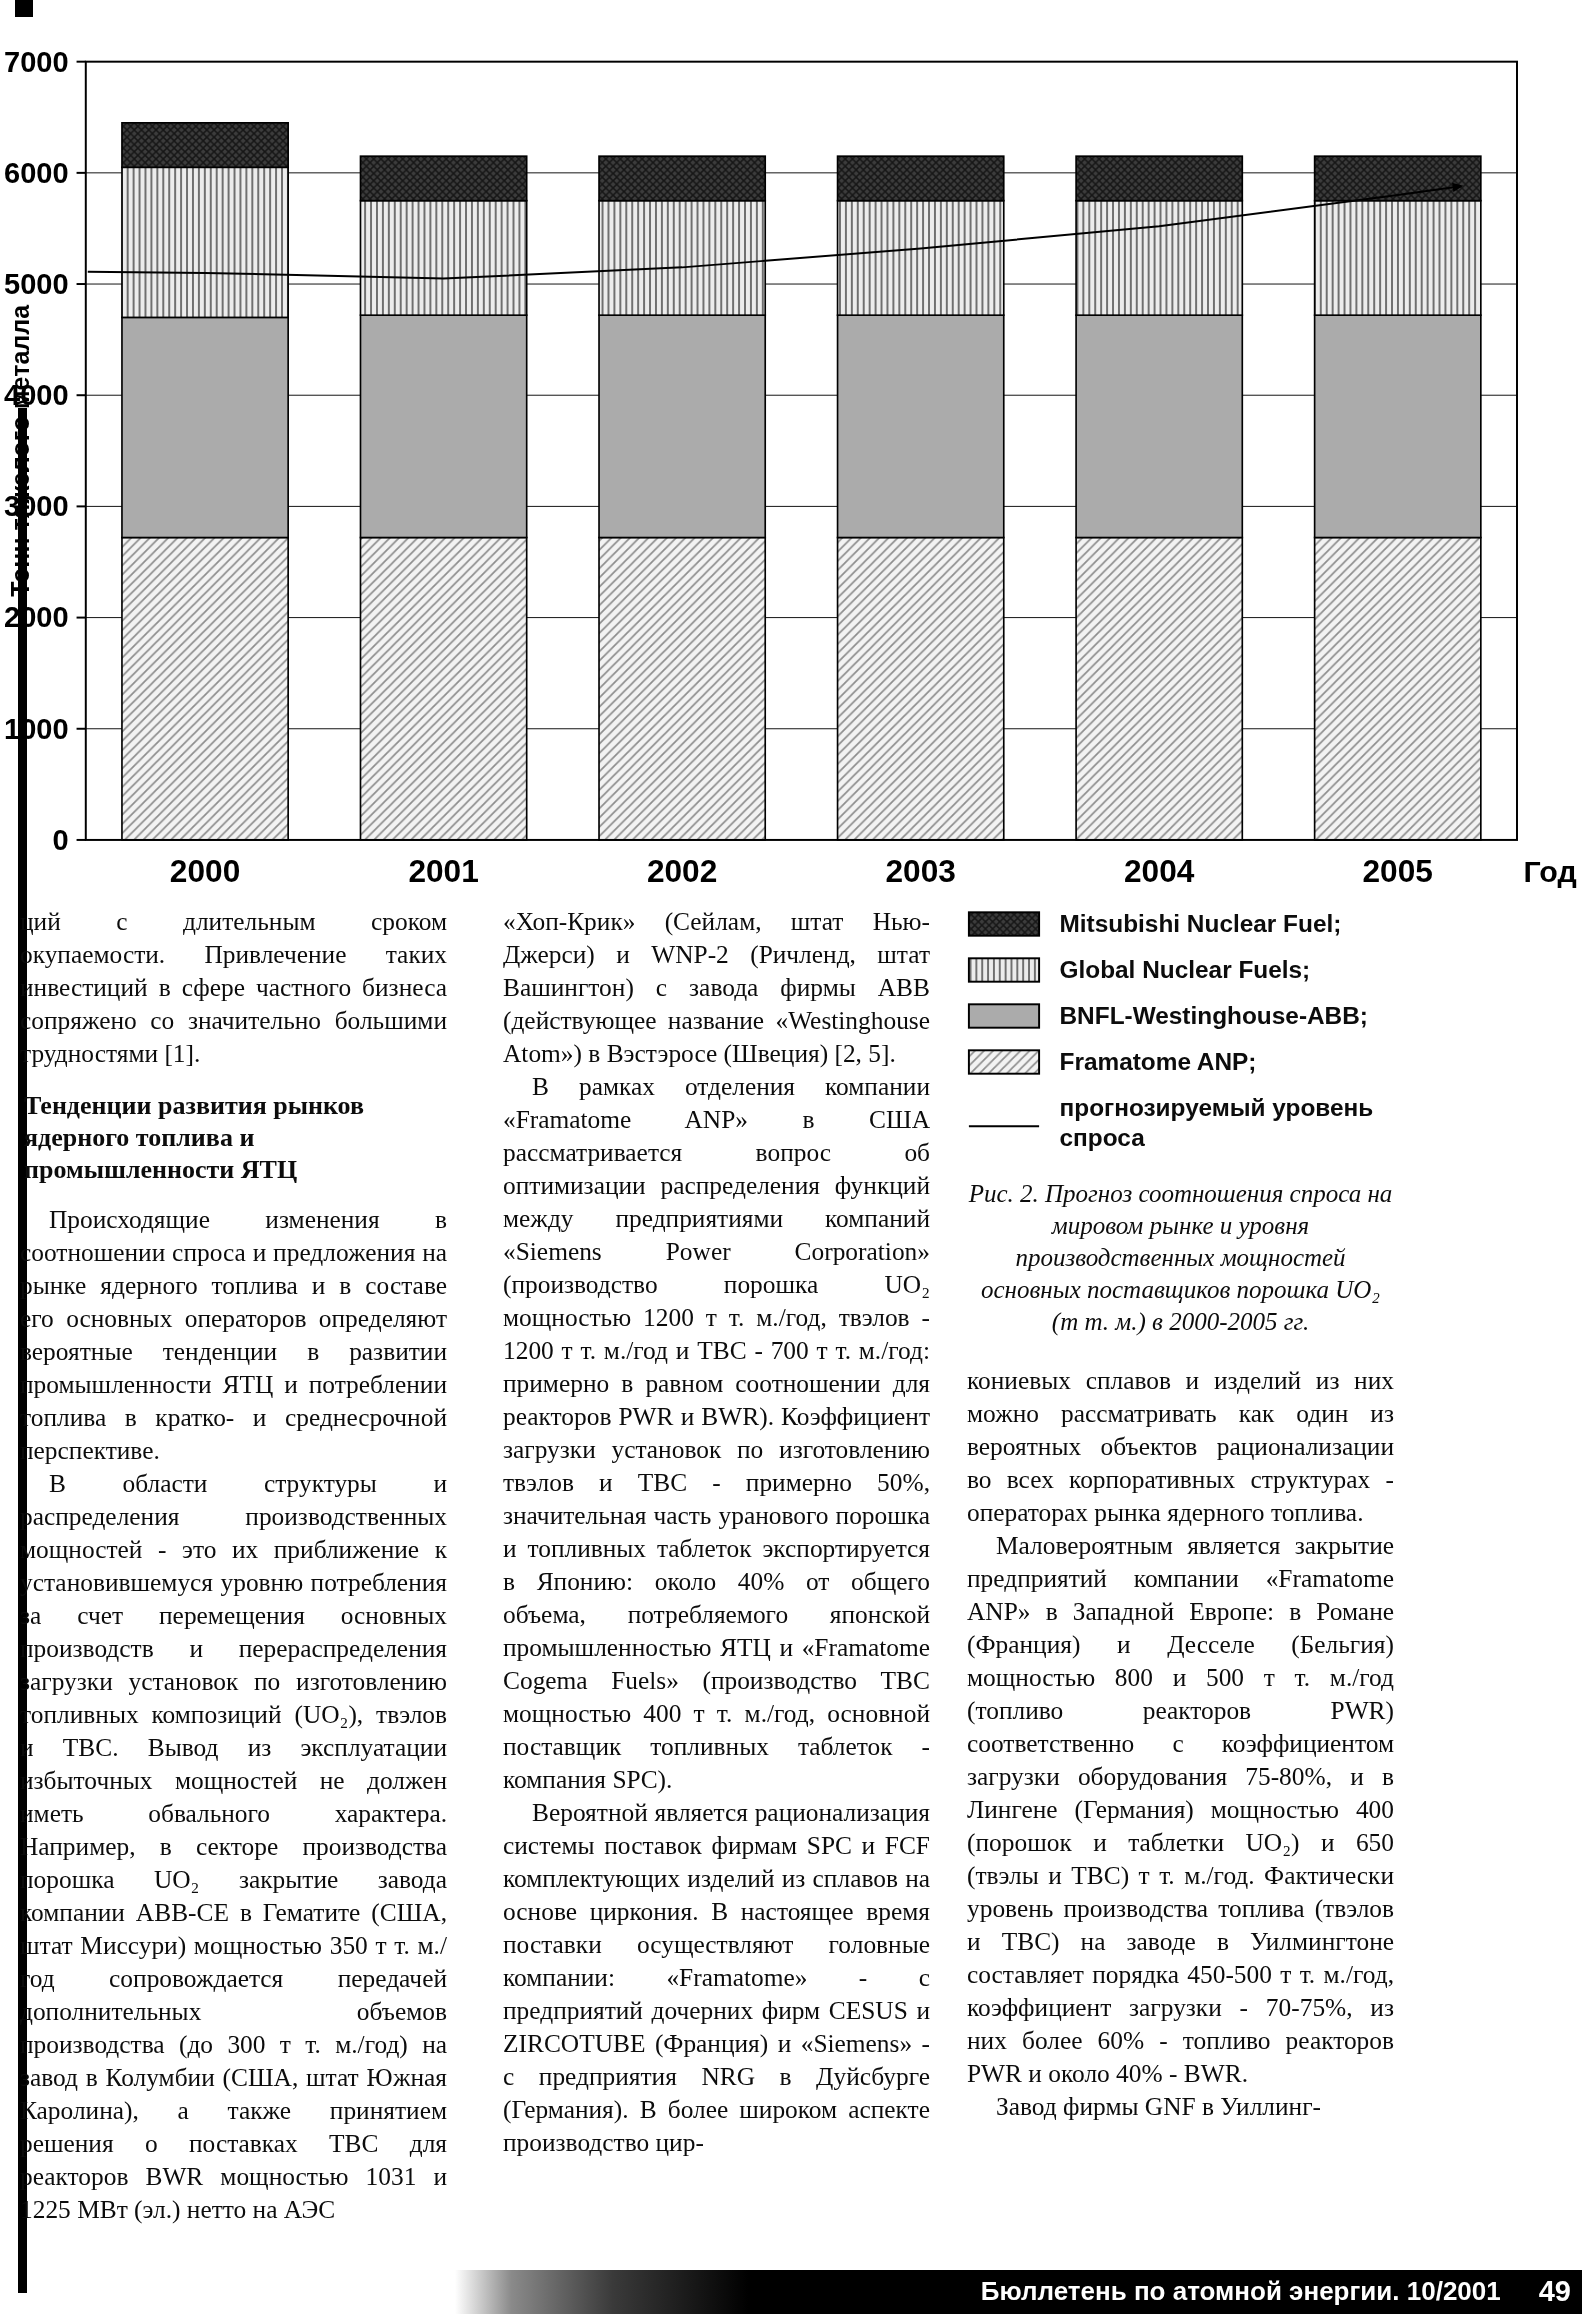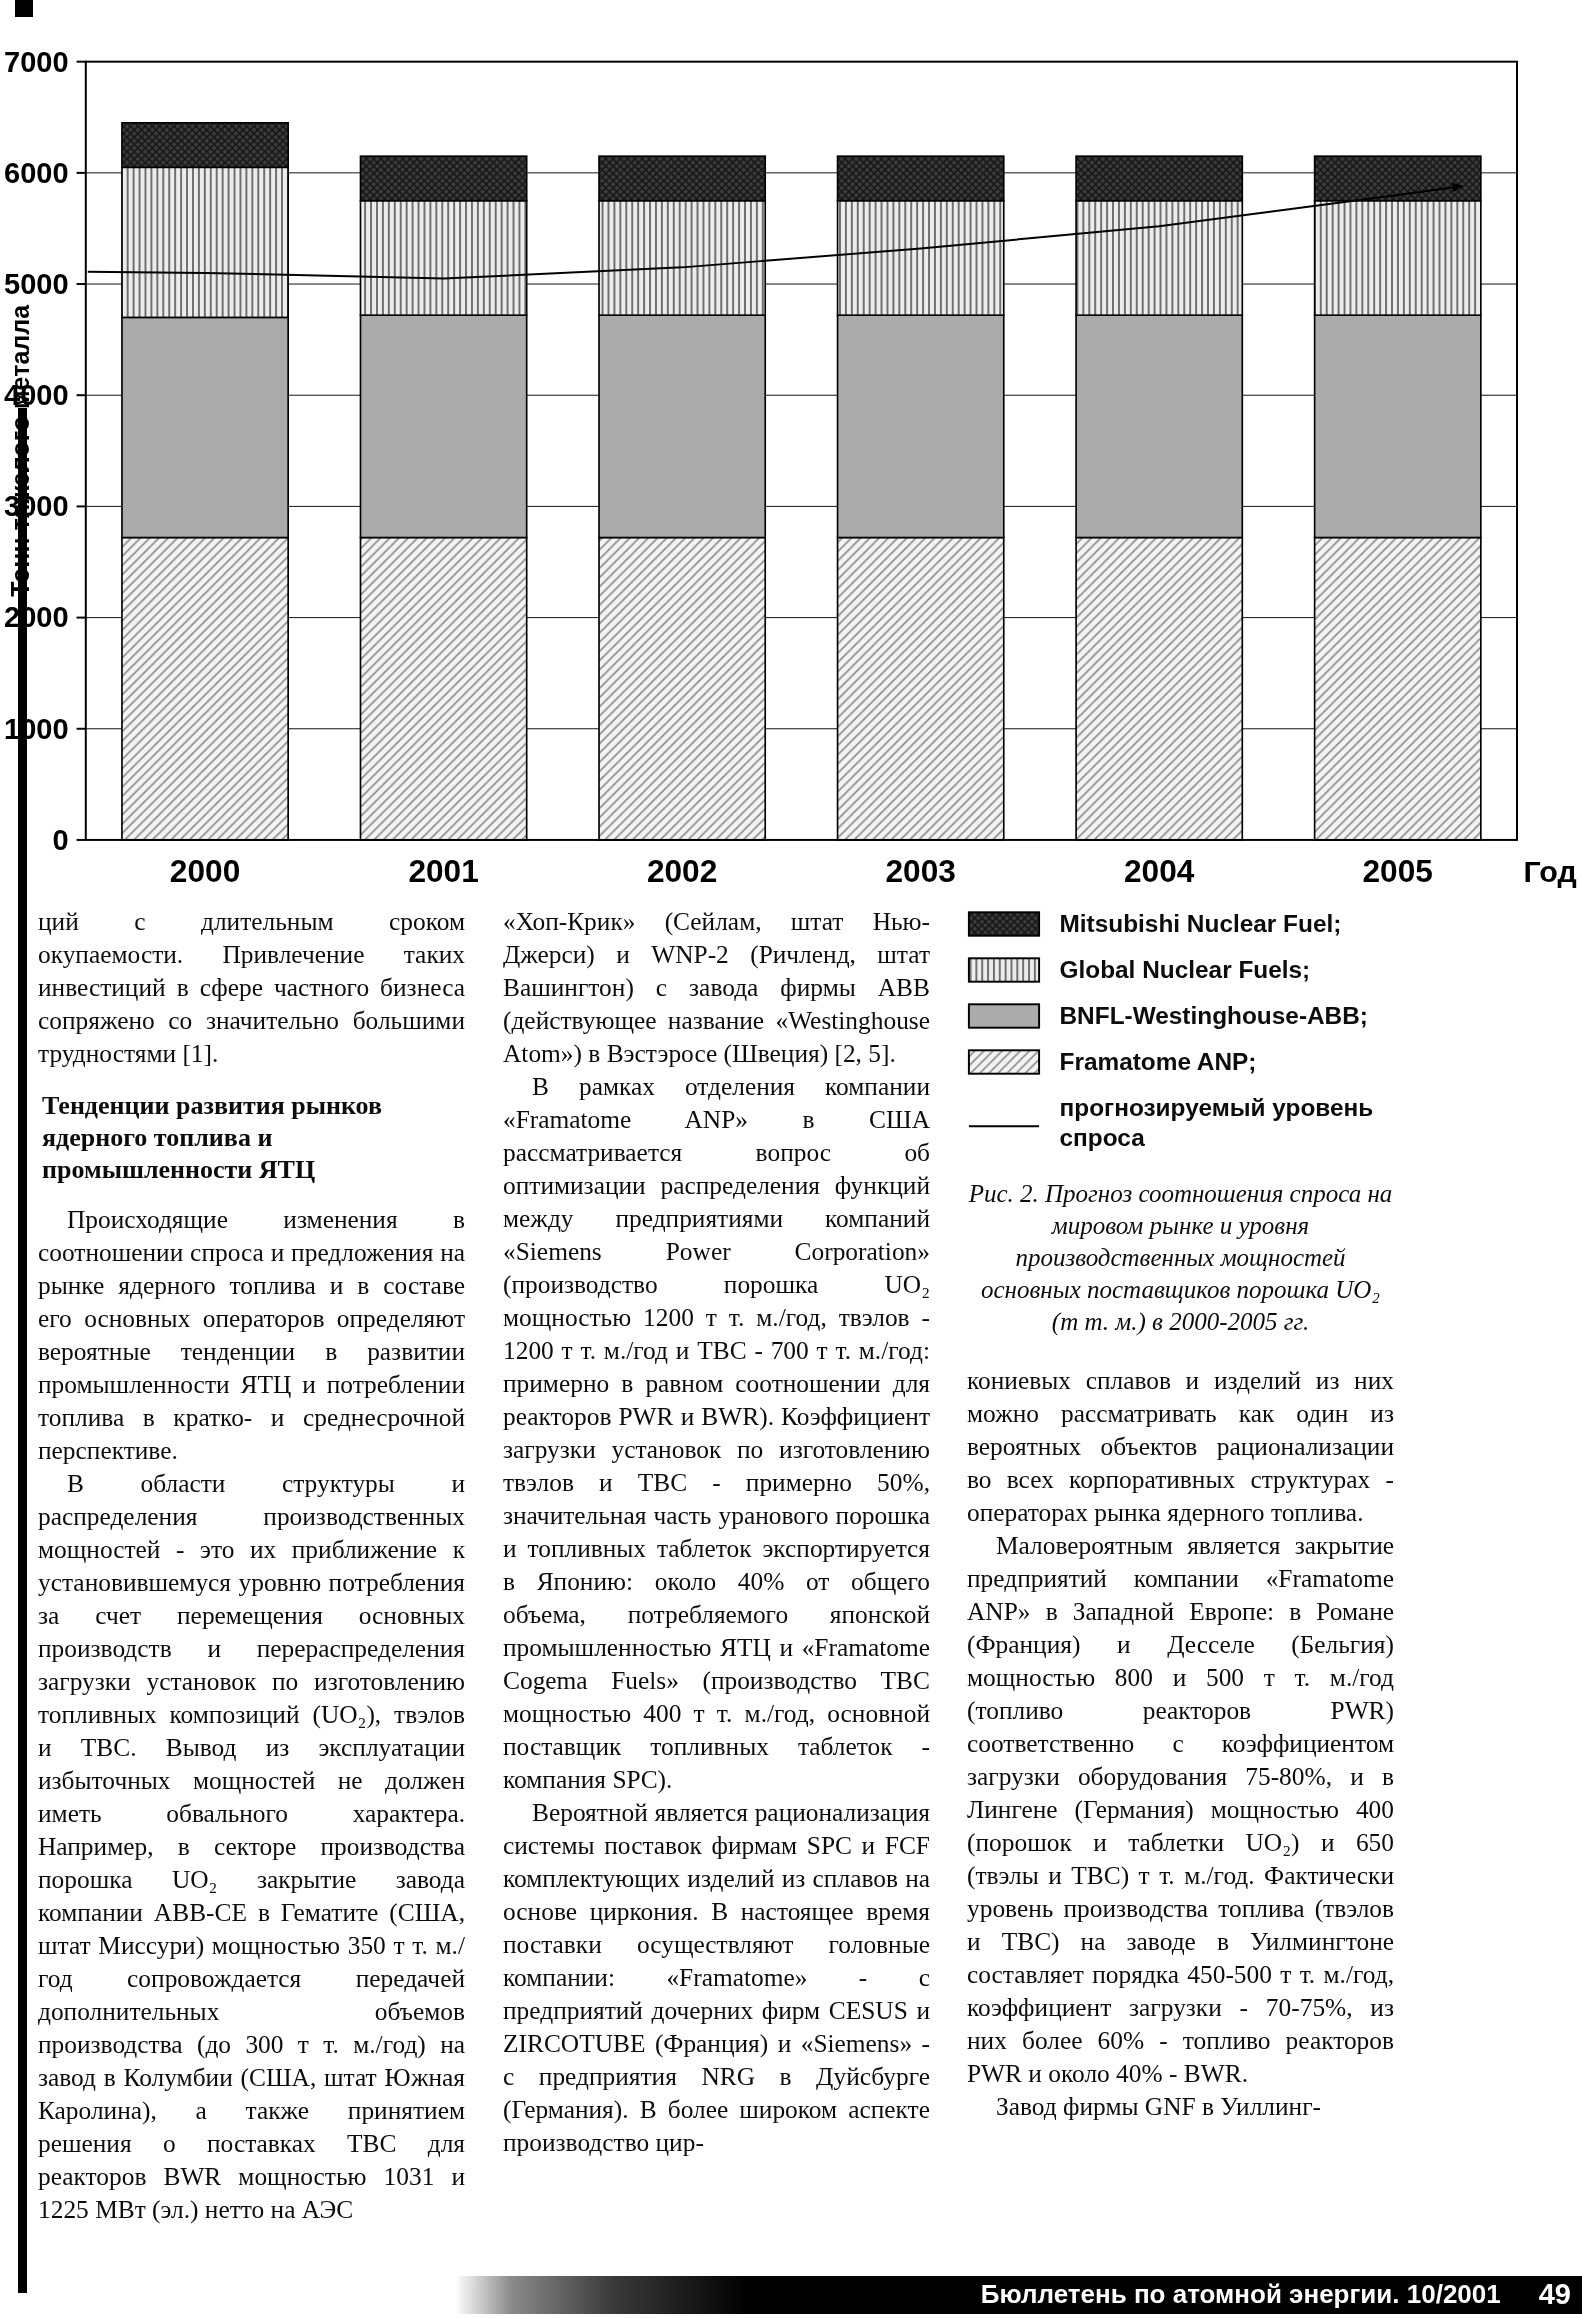--- a/index.html
+++ b/index.html
@@ -15,21 +15,21 @@
   
   .scan-strip { position:absolute; left:18px; top:408px; width:9.2px; height:1885px; background:#000; }
   .scan-blob  { position:absolute; left:14.5px; top:0; width:18.5px; height:17px; background:#000; }
 
   
   #chart-svg { position:absolute; left:0; top:32px; width:1583px; height:864px; }
   #chart-svg text { font-family:"Liberation Sans", sans-serif; fill:#000; }
 
   
   .col { position:absolute; top:905px; width:427px; }
-  #col1 { left:38px; }
+  #col1 { left:20px; }
   #col2 { left:503px; }
   #col3 { left:967px; }
 
   .col p {
     font-size:25.4px;
     line-height:33px;
     text-align:justify;
     hyphens:auto;
   }
   .indent { text-indent:29px;font-family:Liberation Serif, serif; }
@@ -58,21 +58,21 @@
     font-style:italic;
     font-size:25px;
     line-height:32px;
     text-align:center;
     margin:25px 0 26px 0;
   }
 
   
   .footer {
     position:absolute;
-    left:455px; right:0; bottom:5.3px; height:38px;
+    left:455px; right:0; bottom:5.3px; height:44px;
     background:linear-gradient(90deg, rgba(170,170,170,0) 0%, #8a8a8a 5%, #3a3a3a 14%, #000 26%, #000 100%);
     display:flex; align-items:center; justify-content:flex-end;
     padding-right:12px;
   }
   .footer span {
     font-family:"Liberation Sans", sans-serif;
     font-weight:bold;
     color:#fff;
     font-size:26px;
     white-space:pre;

